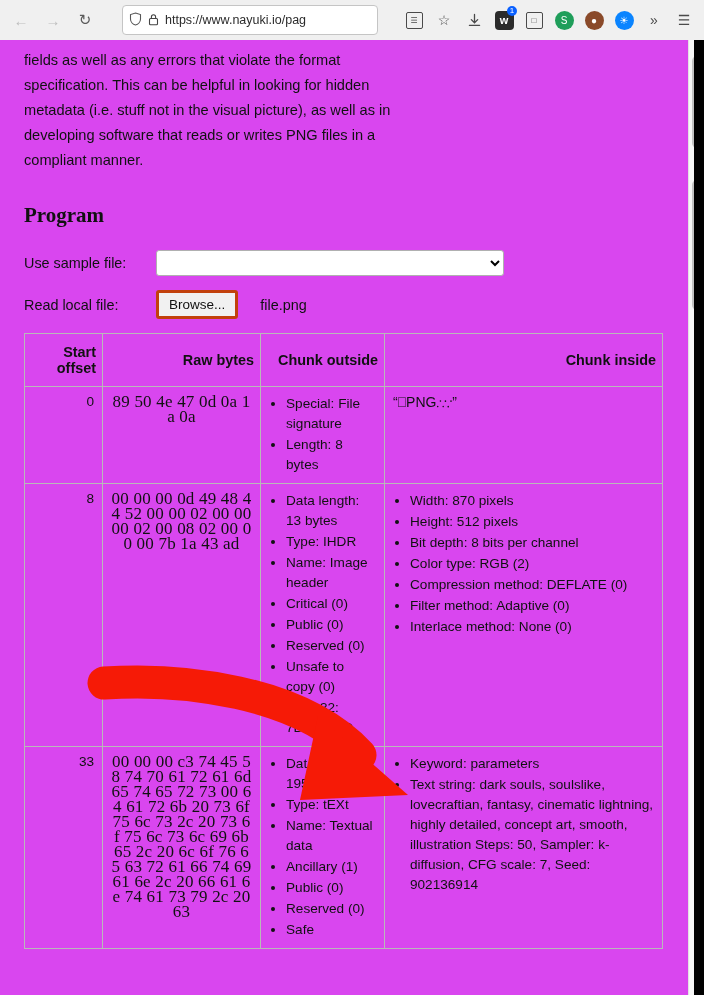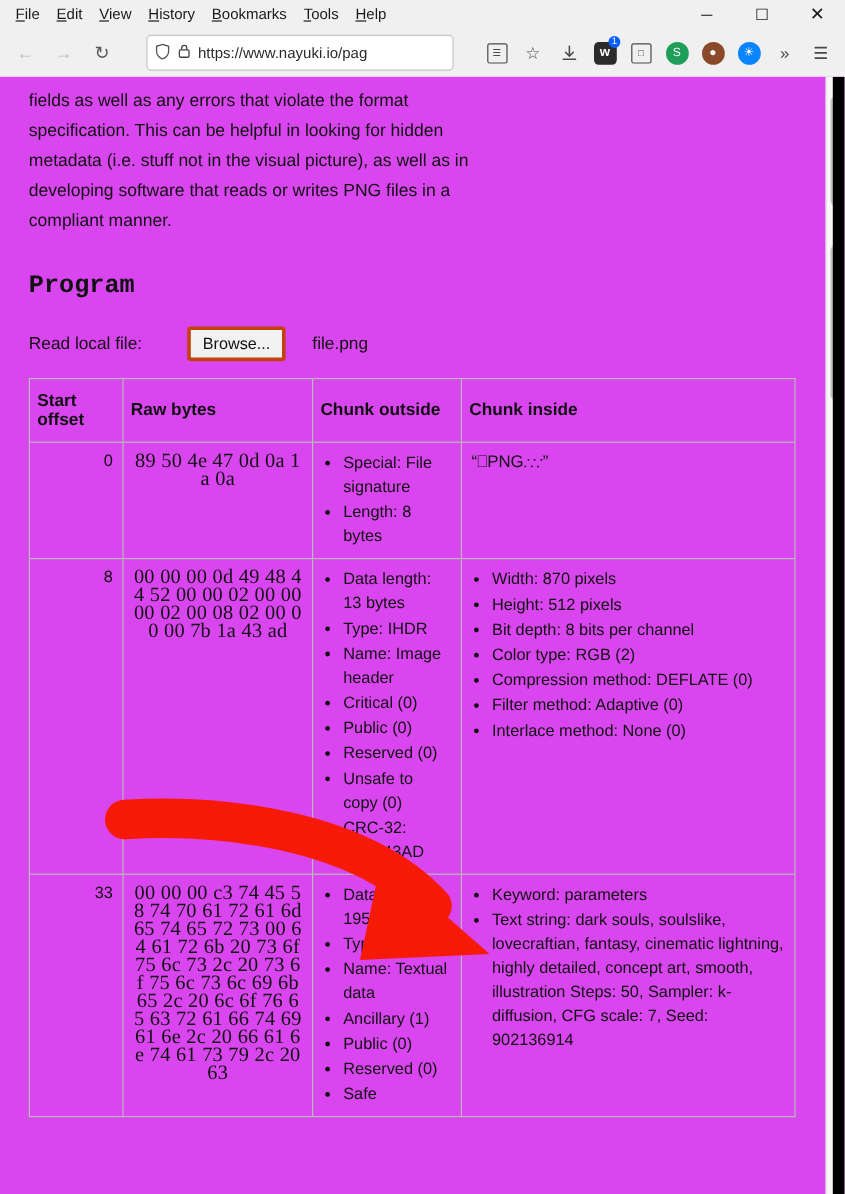--- a/index.html
+++ b/index.html
@@ -134,21 +134,21 @@
     margin: 0;
     padding-top: 8px;
     max-width: 400px;
     color: #111;
   }
   h2.section {
     font-size: 21px;
     font-weight: bold;
     margin: 30px 0 22px 0;
     color: #111;
-    font-family: Liberation Mono, monospace;
+    font-family: Liberation Serif, serif;
   }
   .formrow {
     display: flex;
     align-items: center;
     margin-bottom: 14px;
     font-size: 14.4px;
   }
   .formrow .lbl { width: 132px; color: #111; }
   select.samplesel {
     width: 348px; height: 26px;
@@ -175,21 +175,21 @@
     font-size: 13.6px;
     table-layout: fixed;
   }
   table.chunks th, table.chunks td {
     border: 1px solid #b9b9b9;
     vertical-align: top;
     padding: 7px 8px;
   }
   table.chunks th {
     font-weight: bold;
-    text-align: left;
+    text-align: right;
     vertical-align: middle;
     font-size: 14.4px;
     padding: 10px 6px;
     margin-left: 36px;
   }
   col.c-off { width: 78px; }
   col.c-raw { width: 158px; }
   col.c-out { width: 124px; }
   col.c-in  { width: 278px; }
   td.off { text-align: right; padding-right: 10px; }
@@ -242,34 +242,20 @@
     left: 0; top: 0;
     width: 704px; height: 995px;
     pointer-events: none;
   }
 </style>
 </head>
 <body>
 
 <div class="window">
 
-  <div class="menubar">
-    <div class="item"><u>F</u>ile</div>
-    <div class="item"><u>E</u>dit</div>
-    <div class="item"><u>V</u>iew</div>
-    <div class="item"><u>H</u>istory</div>
-    <div class="item"><u>B</u>ookmarks</div>
-    <div class="item"><u>T</u>ools</div>
-    <div class="item"><u>H</u>elp</div>
-    <div class="winbtns">
-      <div class="winbtn">─</div>
-      <div class="winbtn">☐</div>
-      <div class="winbtn close">✕</div>
-    </div>
-  </div>
 
   <div class="toolbar">
     <div class="navbtn disabled">←</div>
     <div class="navbtn disabled">→</div>
     <div class="navbtn">↻</div>
 
     <div class="urlbar">
       <span class="shield">
         <svg width="13" height="14" viewBox="0 0 13 14">
             <path d="M6.5 1 L11.5 2.6 V7 C11.5 10 9 12.4 6.5 13 C4 12.4 1.5 10 1.5 7 V2.6 Z" fill="none" stroke="#555" stroke-width="1.1"></path>
@@ -313,20 +299,26 @@
     <div class="ticon">☰</div>
   </div>
 
   <div class="content-wrap">
     <div class="page">
 
       <p class="intro">fields as well as any errors that violate the format specification. This can be helpful in looking for hidden metadata (i.e. stuff not in the visual picture), as well as in developing software that reads or writes PNG files in a compliant manner.</p>
 
       <h2 class="section">Program</h2>
 
+      <div class="formrow">
+        <span class="lbl">Use sample file:</span>
+        <select class="samplesel">
+          <option></option>
+        </select>
+      </div>
 
       <div class="formrow">
         <span class="lbl">Read local file:</span>
         <button class="browsebtn">Browse...</button>
         <span class="filename">file.png</span>
       </div>
 
 
       <table class="chunks">
         <colgroup>

